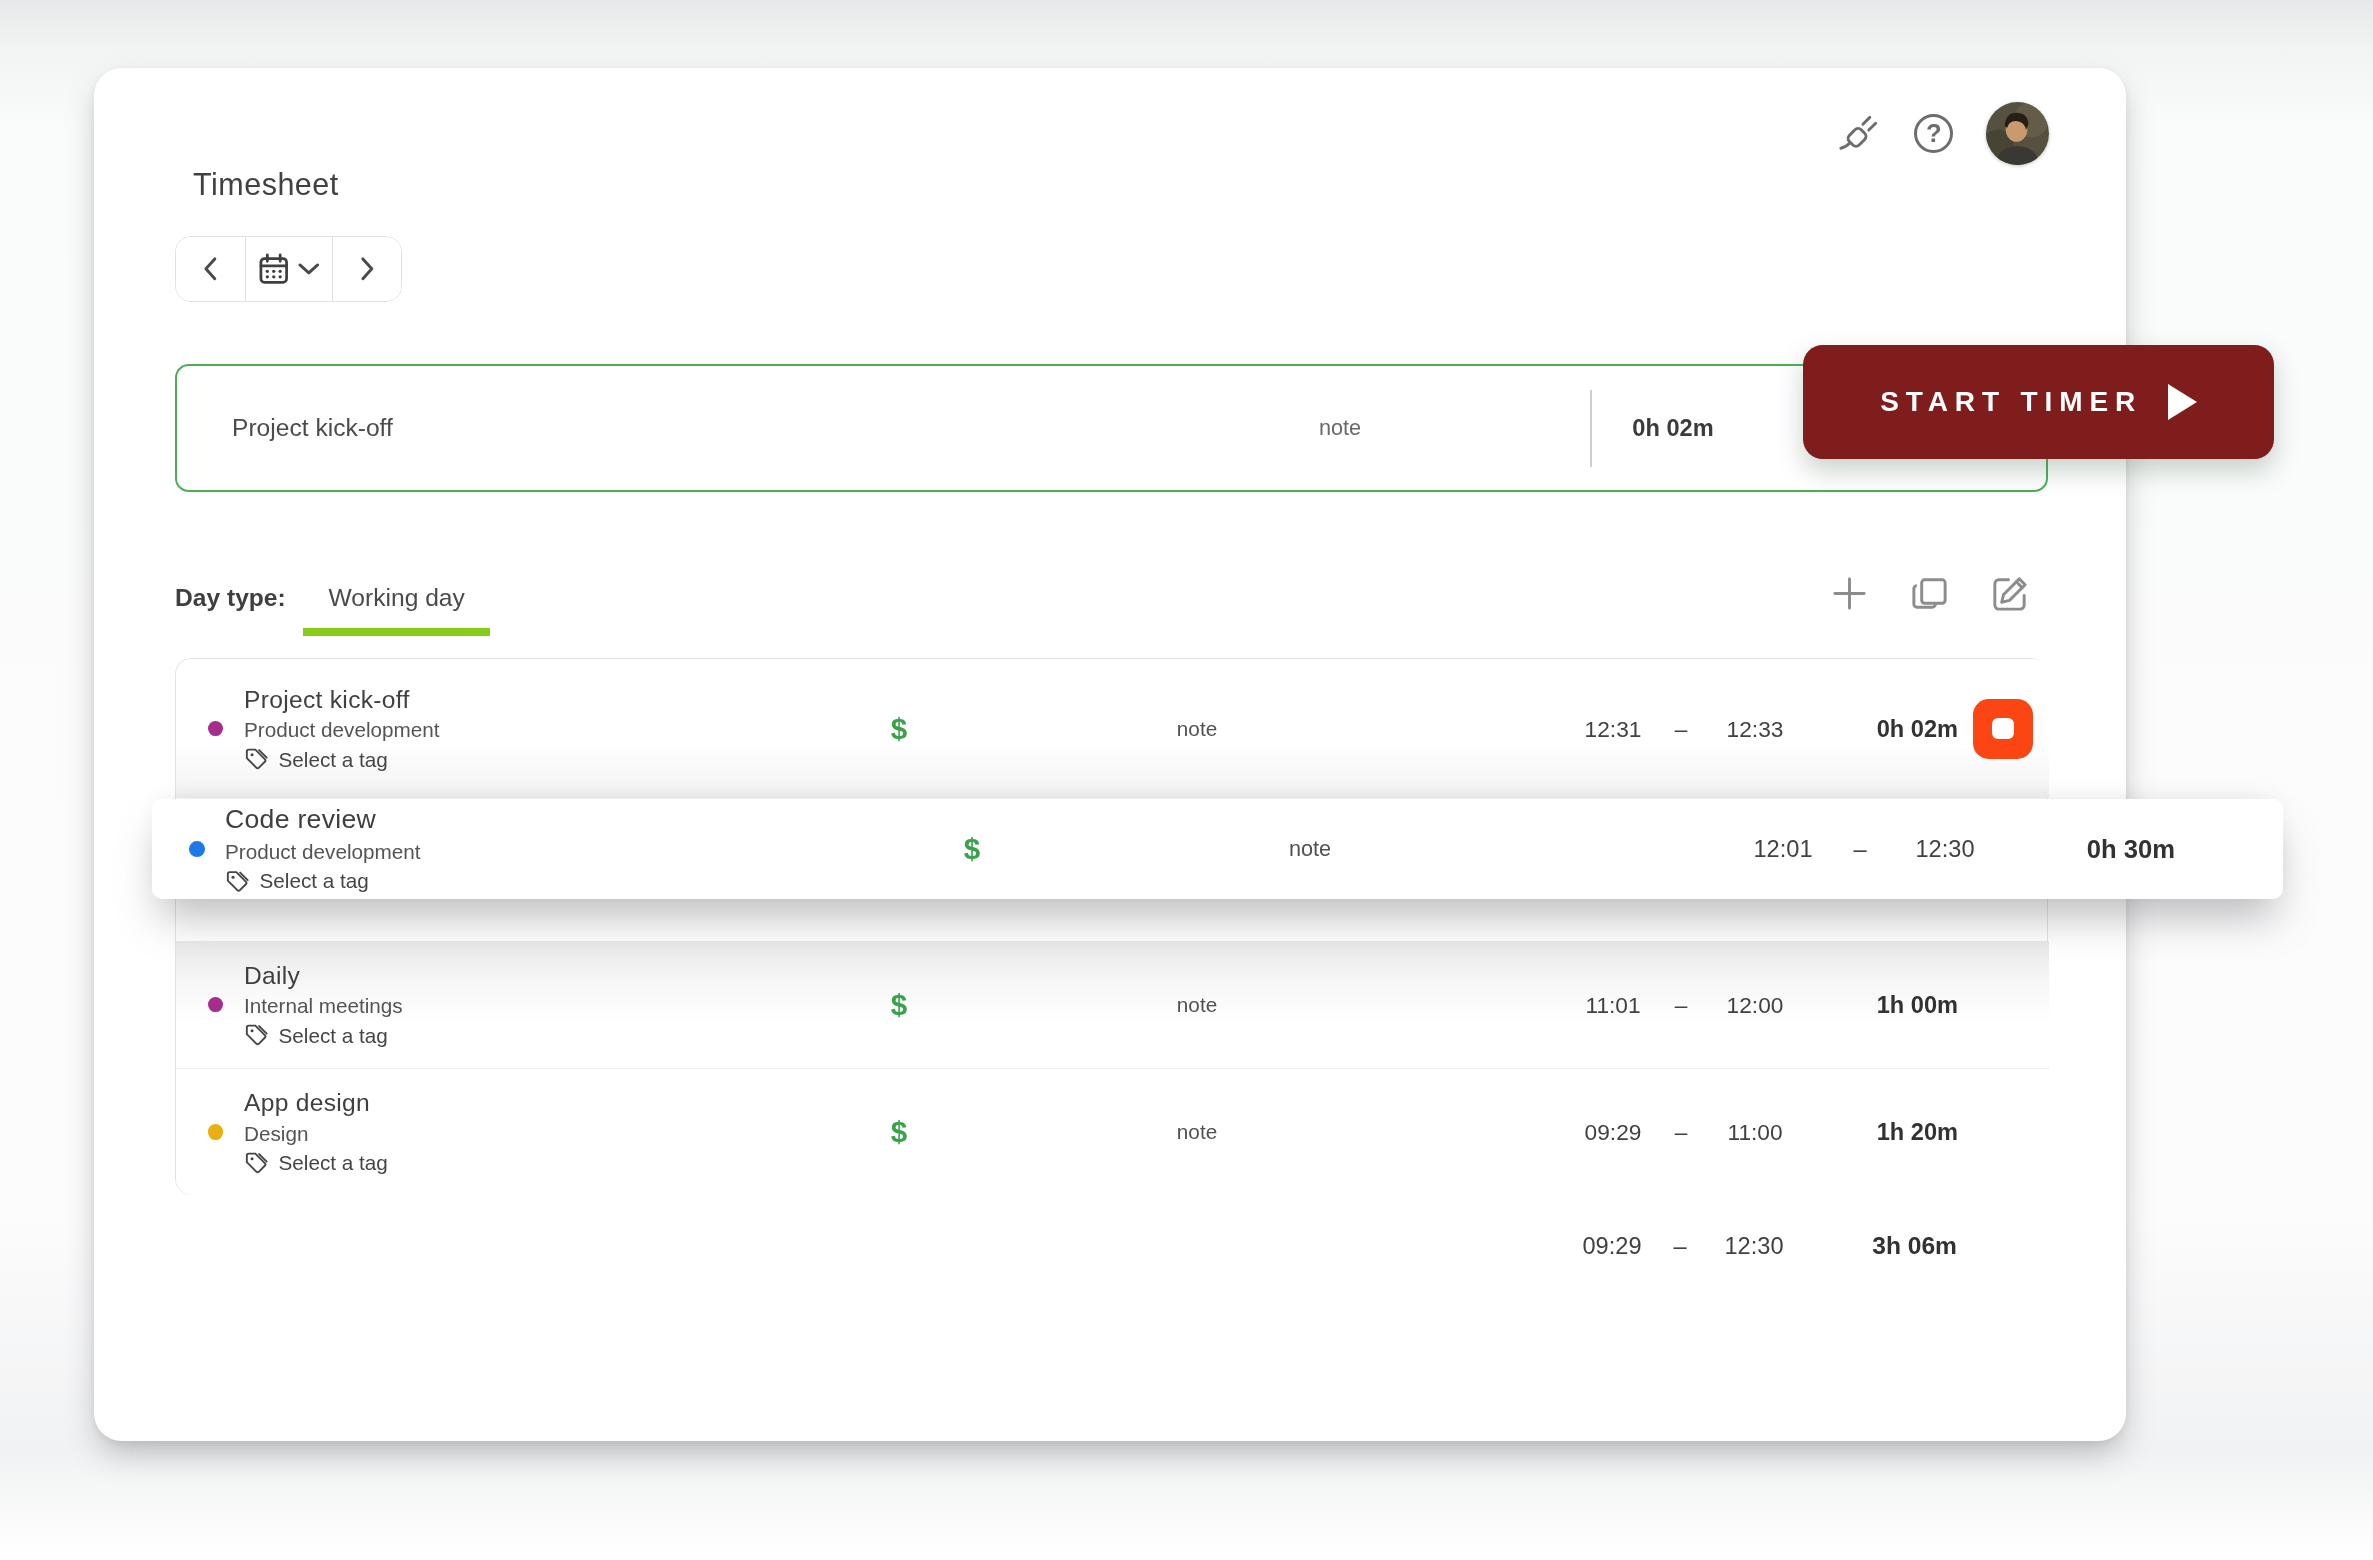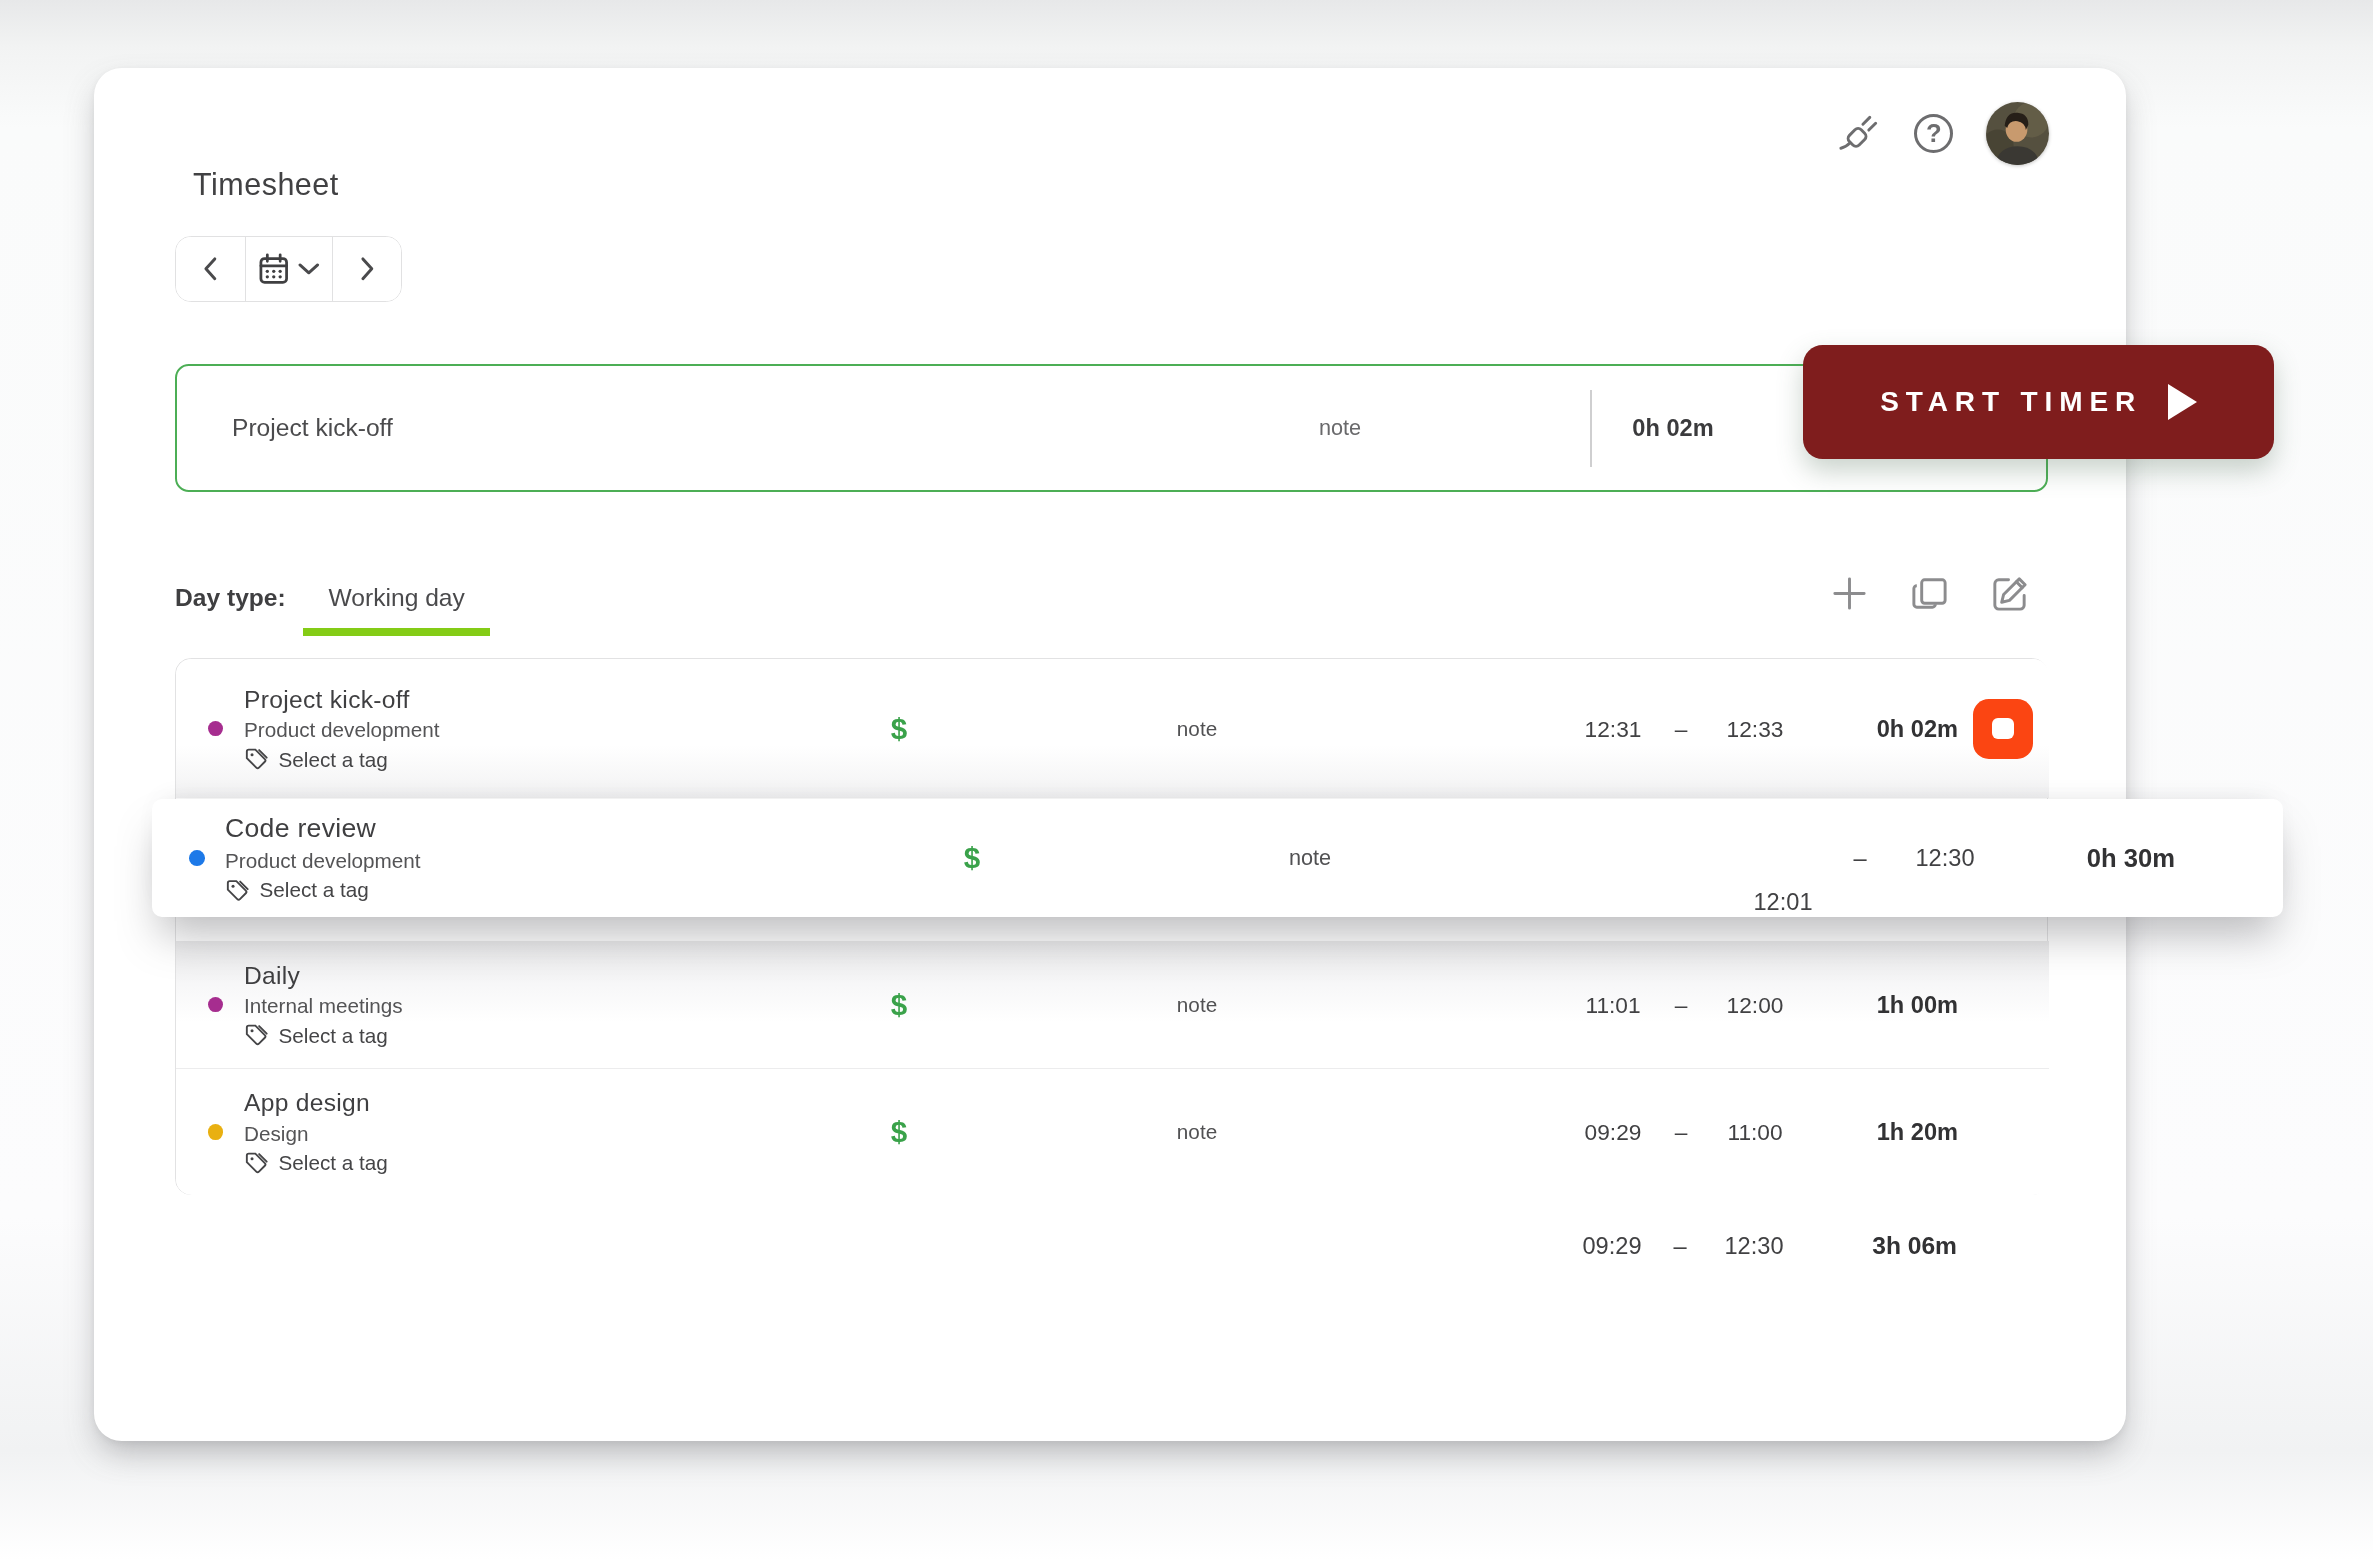--- a/index.html
+++ b/index.html
@@ -74,29 +74,29 @@
   .note{ position:absolute; left:1021px; top:50%; transform:translate(-50%,-50%); font-size:20.7px; color:#515153; cursor:text; }
   .t-start{ position:absolute; left:1437px; top:50%; transform:translate(-50%,-50%); font-size:22.7px; color:#414143; cursor:text; }
   .t-dash{ position:absolute; left:1505px; top:50%; transform:translate(-50%,-50%); font-size:22.7px; color:#414143; }
   .t-end{ position:absolute; left:1579px; top:50%; transform:translate(-50%,-50%); font-size:22.7px; color:#414143; cursor:text; }
   .duration{ position:absolute; right:91px; top:50%; transform:translateY(-50%); font-size:23.6px; font-weight:700; color:#323234; }
   .stop-btn{ position:absolute; left:1797px; top:50%; transform:translateY(-50%); width:60px; height:60px; background:#fb4512; border:none; border-radius:15.8px; display:flex; align-items:center; justify-content:center; cursor:pointer; }
   .stop-btn .sq{ width:21.7px; height:21.7px; background:#fff; border-radius:5.9px; }
 
   
   .floating-row{
-    position:absolute; left:58px; top:731px; width:2131px; height:118px; background:#fff; border-radius:9.9px; z-index:5; cursor:pointer;
+    position:absolute; left:58px; top:731px; width:2131px; height:100px; background:#fff; border-radius:9.9px; z-index:5; cursor:pointer;
     box-shadow:0 25.6px 41px -7.9px rgba(85,85,90,.38), 0 -7.9px 25.6px -13.8px rgba(85,85,90,.20);
   }
   .floating-row .dot{ left:37px; }
   .floating-row .entry-text{ left:73px; }
   .floating-row .entry-title{ font-size:26.6px; }
   .floating-row .rate{ left:820px; }
   .floating-row .note{ left:1158px; font-size:21.7px; }
-  .floating-row .t-start{ left:1631px; font-size:23.6px;margin-top:44px; }
+  .floating-row .t-start{ left:1631px; font-size:23.6px; }
   .floating-row .t-dash{ left:1708px; font-size:23.6px; }
   .floating-row .t-end{ left:1793px; font-size:23.6px; }
   .floating-row .duration{ right:108px; font-size:25.6px; }
 
   
   .total-row{ position:absolute; left:81px; top:1148px; width:1873px; height:59px; }
   .total-row .t-start,.total-row .t-dash,.total-row .t-end{ font-size:23.6px; }
   .total-row .duration{ font-size:24.6px; }
 
   svg{ display:block; }

